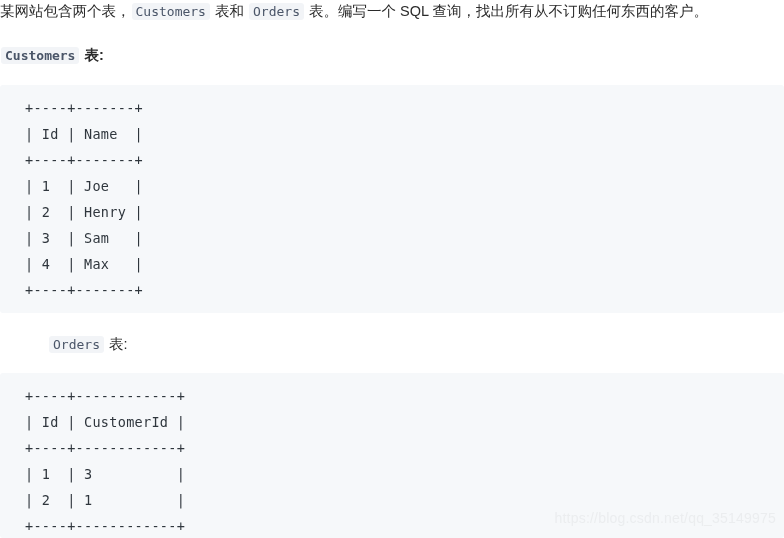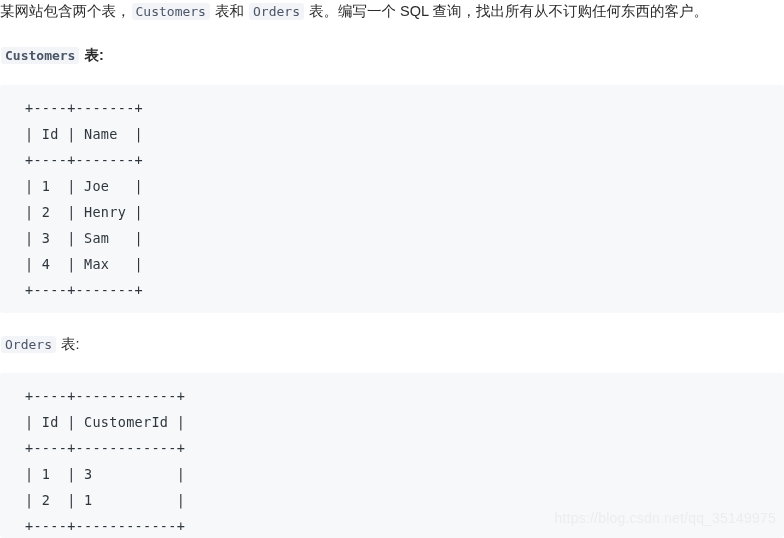--- a/index.html
+++ b/index.html
@@ -50,21 +50,21 @@
   
   .section-head {
     position: absolute;
     left: 0px;
     font-size: 14.5px;
     line-height: 22px;
     color: #2b2b2b;
     white-space: nowrap;
   }
   .sec-customers { top: 44px; font-weight: bold; }
-  .sec-orders { top: 333px; }
+  .sec-orders { top: 333px; padding-left: 48px; }
 
   
   .code-block {
     position: absolute;
     left: 0px;
     width: 784px;
     background: #f6f8fa;
     border-radius: 3px;
     box-sizing: border-box;
     padding: 10px 0 10px 0;

